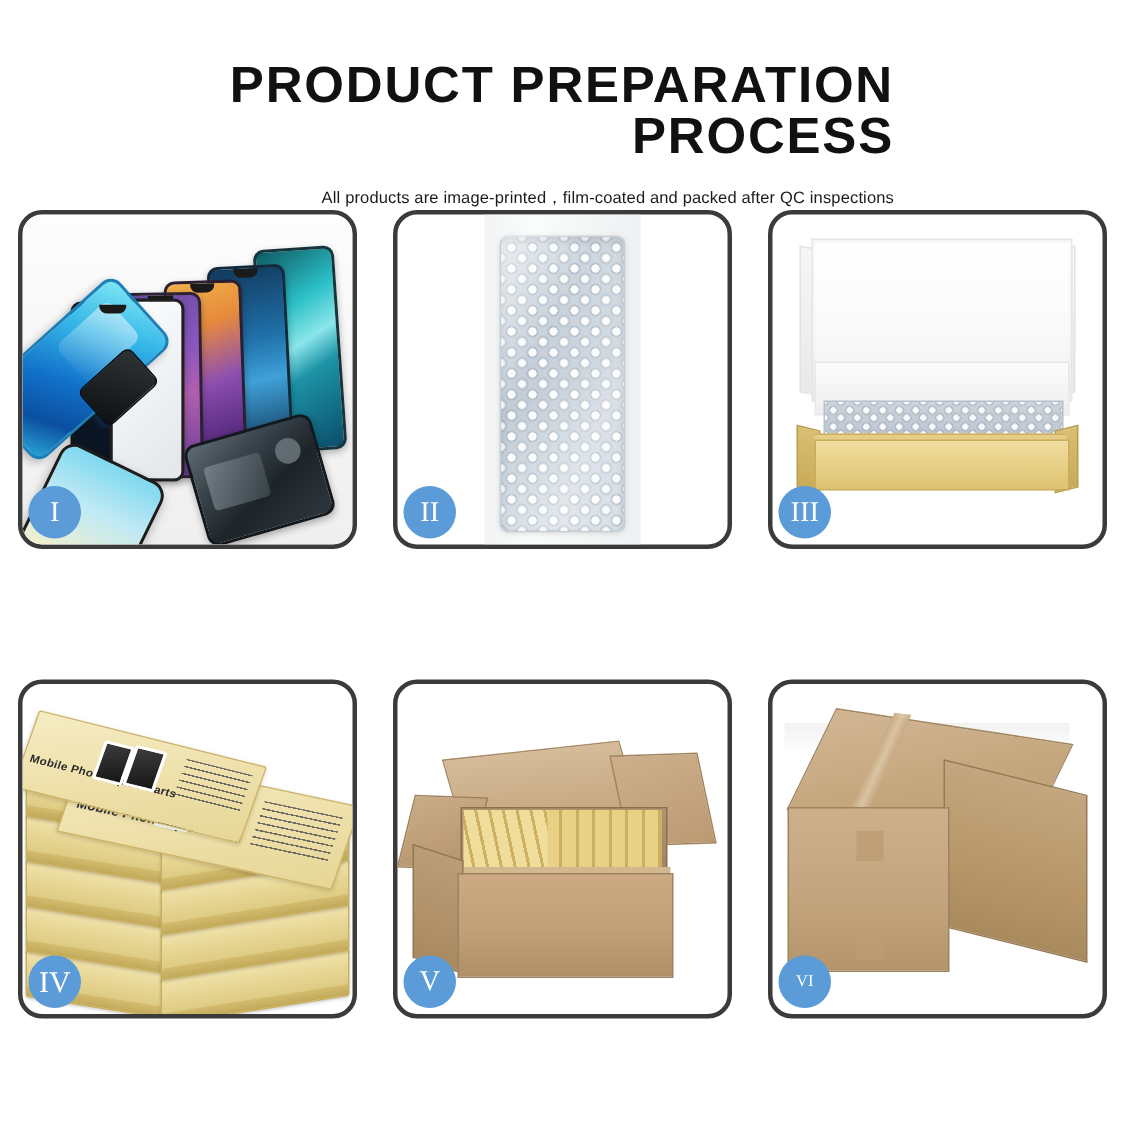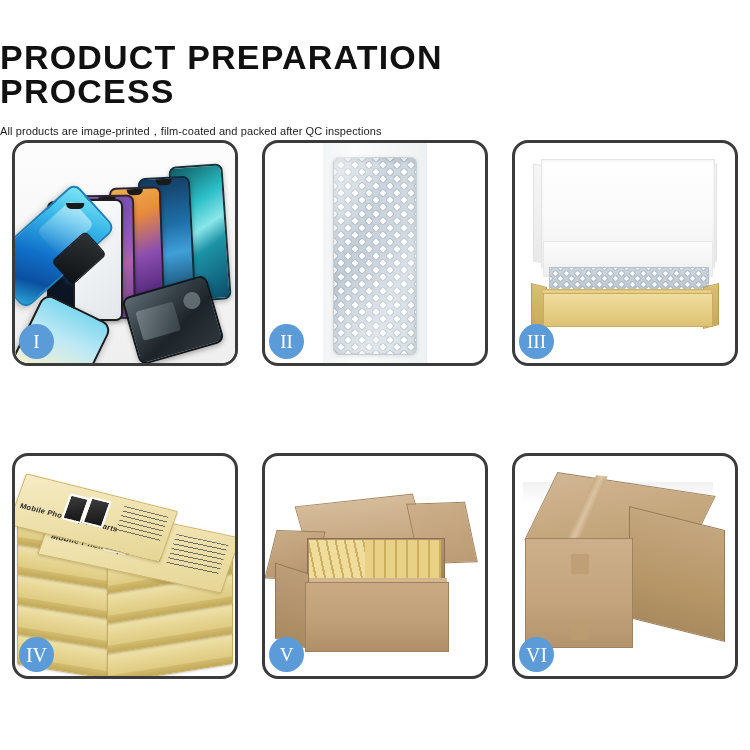--- a/index.html
+++ b/index.html
@@ -6,21 +6,21 @@
   body{
     width:750px;height:750px;
     background:#ffffff;
     font-family:"Liberation Sans", sans-serif;
     overflow:hidden;
     position:relative;
   }
   .page{position:relative;width:750px;height:750px;}
 
   
-  .header{position:absolute;left:0;top:0;width:596px;text-align:left;}
+  .header{position:absolute;left:0;top:0;width:596px;text-align:right;}
   .title{
     margin:0;padding:0;
     font-size:34px;
     font-weight:700;
     letter-spacing:1.2px;
     color:#111111;
     line-height:1;
     padding-top:40px;
     font-family:"Liberation Sans", sans-serif;
   }
@@ -50,21 +50,21 @@
     width:35px;height:35px;
     border-radius:50%;
     background:#5a9bd8;
     color:#ffffff;
     font-family:"Liberation Serif", serif;
     font-size:19px;
     display:flex;align-items:center;justify-content:center;
     z-index:40;
     line-height:1;
   }
-  .badge.b6{font-size:20px;}
+  .badge.b6{font-size:11px;}
   .badge.b4{font-size:20px;}
 
   
   .p1bg{position:absolute;inset:0;background:linear-gradient(180deg,#fdfdfd 0%,#f4f4f4 60%,#efefef 100%);}
   .phone{position:absolute;border-radius:7px;overflow:hidden;box-shadow:0 2px 5px rgba(0,0,0,.28);}
   .phone .notch{position:absolute;left:50%;top:0;transform:translateX(-50%);width:34%;height:6px;background:#1a1a1a;border-radius:0 0 5px 5px;z-index:3;}
 
   
   .ph-e{right:8px;top:22px;width:50px;height:132px;transform:rotate(-4deg);
         background:linear-gradient(150deg,#0f5b63 0%,#2bbfc7 30%,#8ae6ea 48%,#1d93a6 62%,#0b4d6b 100%);

